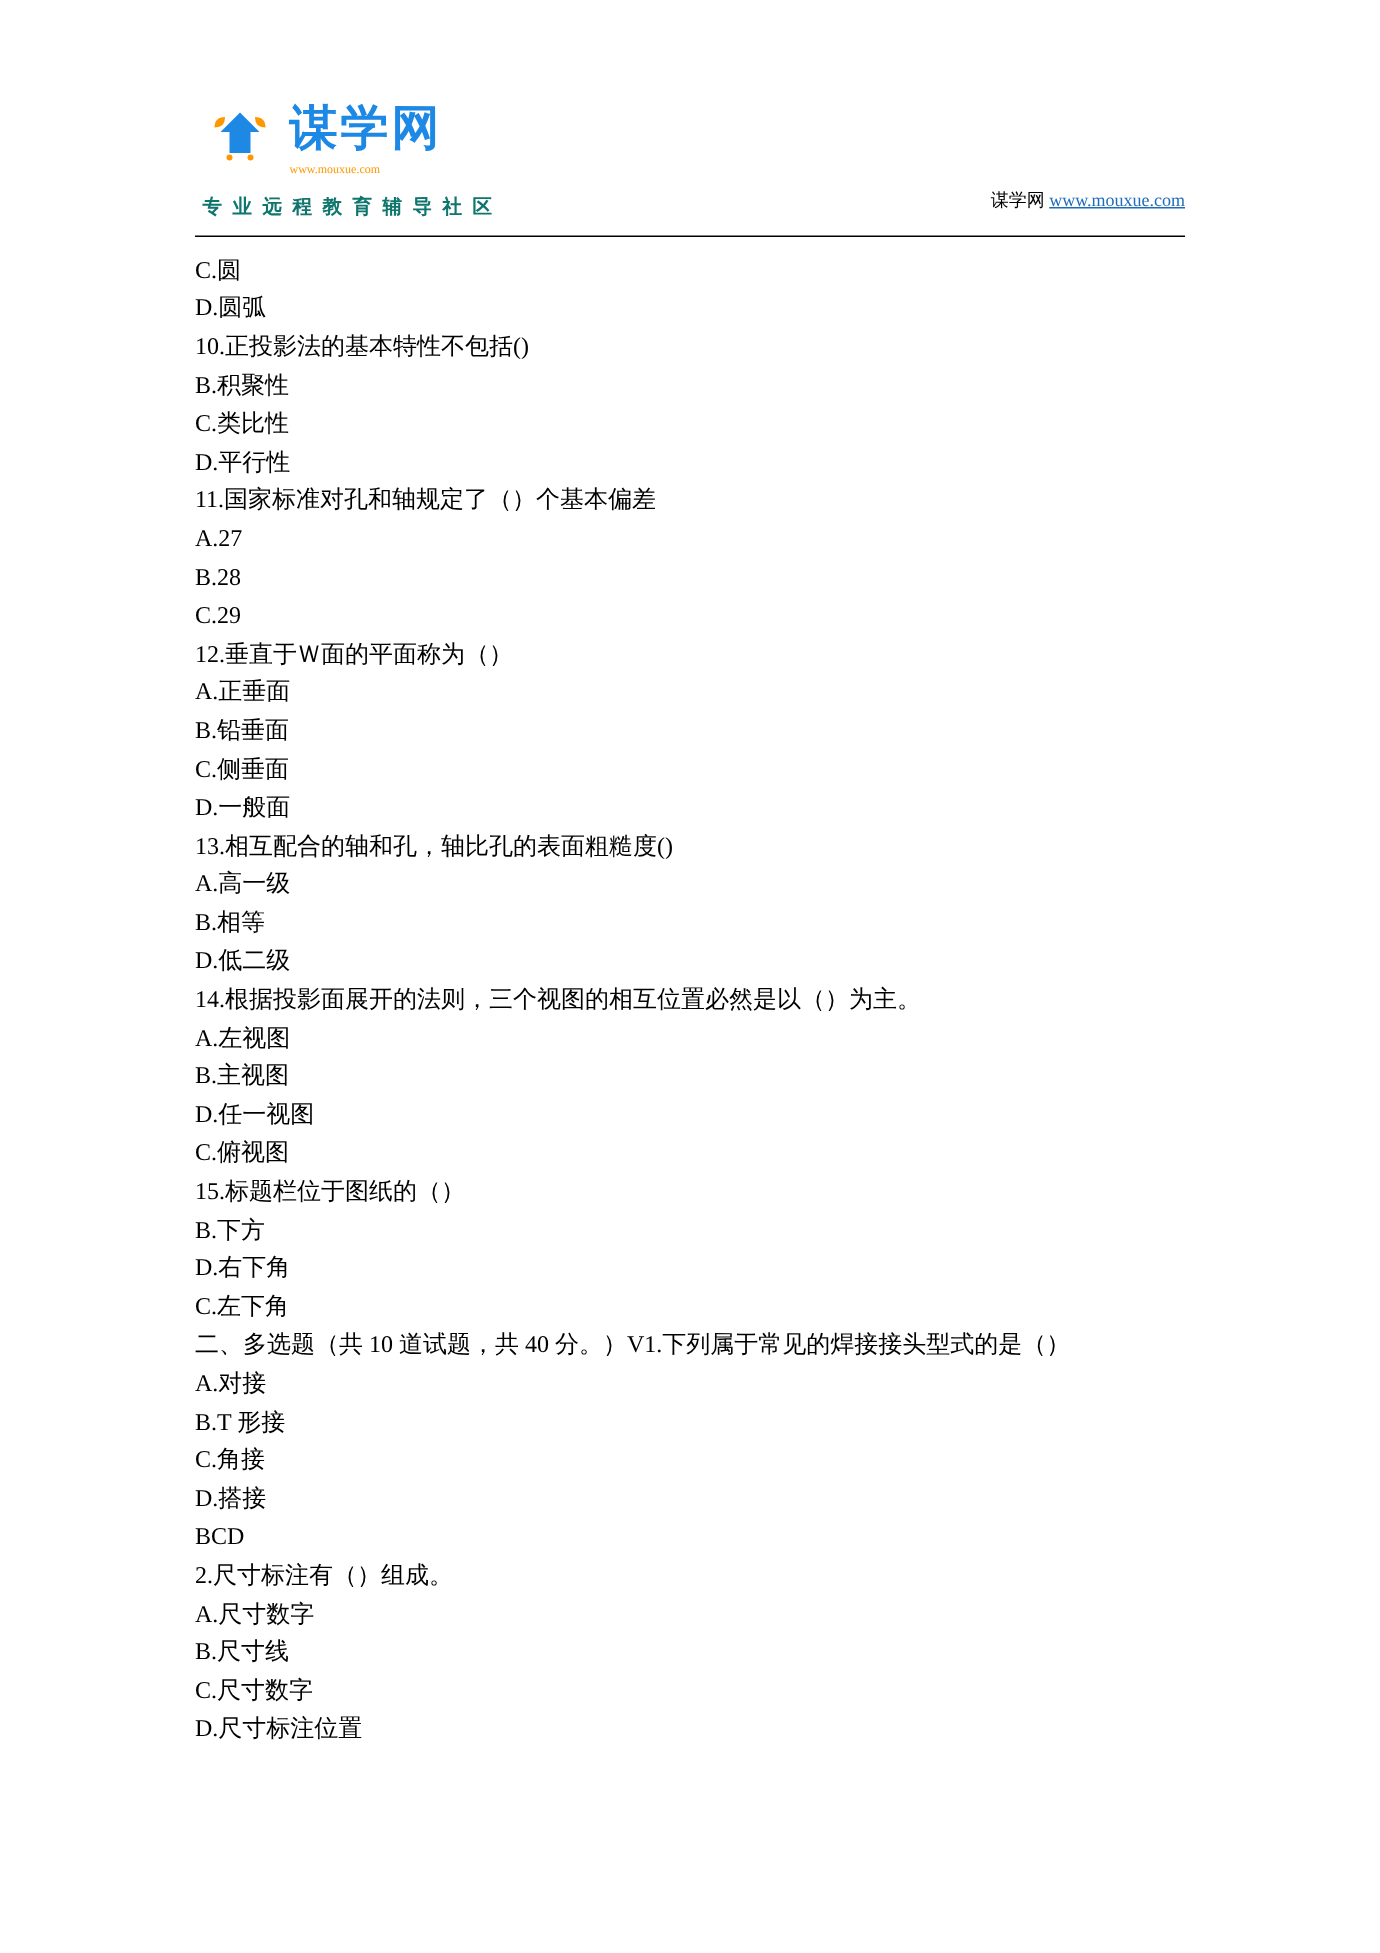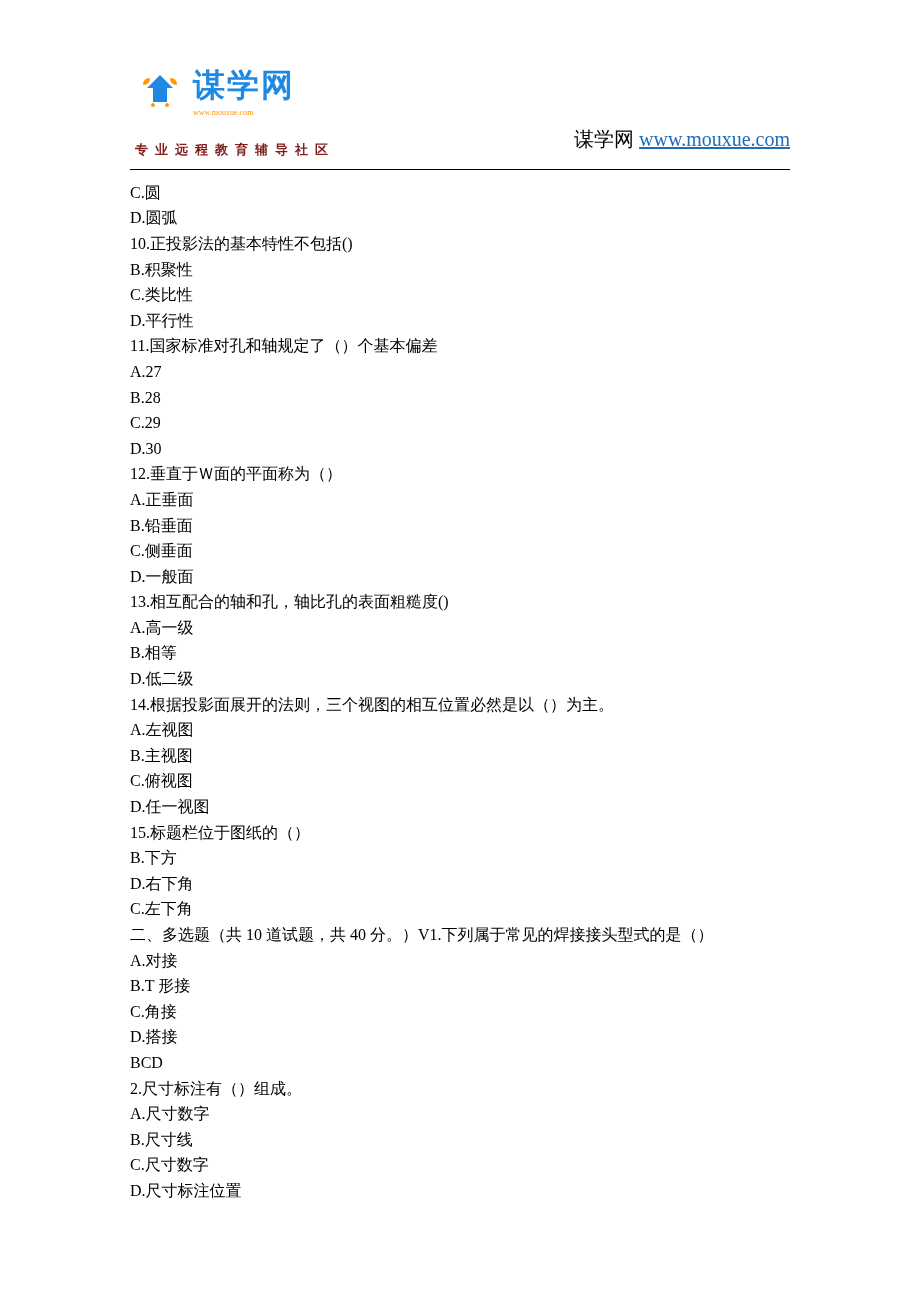--- a/index.html
+++ b/index.html
@@ -44,28 +44,28 @@
       letter-spacing: 2px;
       font-family: "SimHei", sans-serif;
     }
     .logo-sub {
       font-size: 8px;
       color: #ff9800;
       margin-top: -4px;
     }
     .logo-tagline {
       font-size: 13px;
-      color: #7f1d1d;
+      color: #0f766e;
       letter-spacing: 7px;
-      margin-top: 20px;
+      margin-top: 8px;
       font-family: "SimHei", sans-serif;
       font-weight: bold;
     }
     .header-right {
-      font-size: 20px;
+      font-size: 12px;
       color: #000;
       padding-bottom: 6px;
     }
     .header-right a {
       color: #1e6bb8;
       text-decoration: underline;
     }
     .divider {
       margin: 8px 130px 10px 130px;
       border: none;
@@ -112,35 +112,34 @@
   <div class="line">C.圆</div>
   <div class="line">D.圆弧</div>
   <div class="line">10.正投影法的基本特性不包括()</div>
   <div class="line">B.积聚性</div>
   <div class="line">C.类比性</div>
   <div class="line">D.平行性</div>
   <div class="line">11.国家标准对孔和轴规定了（）个基本偏差</div>
   <div class="line">A.27</div>
   <div class="line">B.28</div>
   <div class="line">C.29</div>
-  <div class="line">D.30</div>
   <div class="line">12.垂直于Ｗ面的平面称为（）</div>
   <div class="line">A.正垂面</div>
   <div class="line">B.铅垂面</div>
   <div class="line">C.侧垂面</div>
   <div class="line">D.一般面</div>
   <div class="line">13.相互配合的轴和孔，轴比孔的表面粗糙度()</div>
   <div class="line">A.高一级</div>
   <div class="line">B.相等</div>
   <div class="line">D.低二级</div>
   <div class="line">14.根据投影面展开的法则，三个视图的相互位置必然是以（）为主。</div>
   <div class="line">A.左视图</div>
   <div class="line">B.主视图</div>
+  <div class="line">D.任一视图</div>
   <div class="line">C.俯视图</div>
-  <div class="line">D.任一视图</div>
   <div class="line">15.标题栏位于图纸的（）</div>
   <div class="line">B.下方</div>
   <div class="line">D.右下角</div>
   <div class="line">C.左下角</div>
   <div class="line">二、多选题（共 10 道试题，共 40 分。）V1.下列属于常见的焊接接头型式的是（）</div>
   <div class="line">A.对接</div>
   <div class="line">B.T 形接</div>
   <div class="line">C.角接</div>
   <div class="line">D.搭接</div>
   <div class="line">BCD</div>

